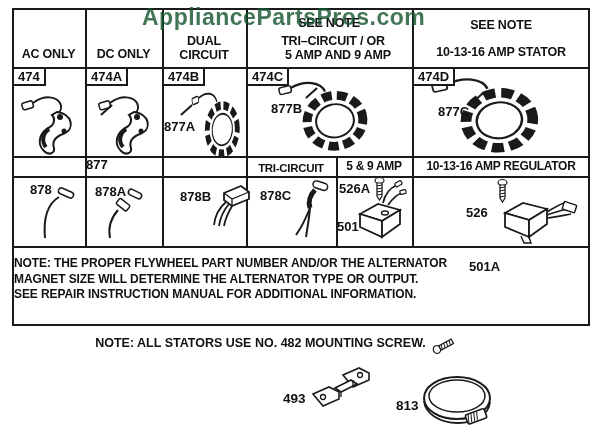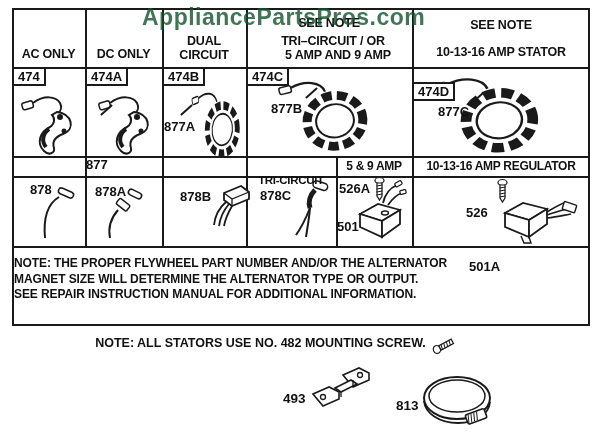--- a/index.html
+++ b/index.html
@@ -52,21 +52,21 @@
   <div class="hdr" style="left:246px;top:16px;width:166px;">SEE NOTE</div>
   <div class="hdr" style="left:246px;top:34px;width:174px;">TRI–CIRCUIT / OR</div>
   <div class="hdr" style="left:246px;top:48px;width:184px;">5 AMP AND 9 AMP</div>
   <div class="hdr" style="left:412px;top:18px;width:178px;">SEE NOTE</div>
   <div class="hdr" style="left:412px;top:45px;width:178px;">10-13-16 AMP STATOR</div>
 
   <div class="partbox" style="left:12px;top:67px;">474</div>
   <div class="partbox" style="left:85px;top:67px;">474A</div>
   <div class="partbox" style="left:162px;top:67px;">474B</div>
   <div class="partbox" style="left:246px;top:67px;">474C</div>
-  <div class="partbox" style="left:412px;top:82px;">474D</div>
+  <div class="partbox" style="left:412px;top:67px;">474D</div>
 
   <div class="lbl" style="left:86px;top:120px;margin-top:37px;">877</div>
   <div class="lead" style="left:99px;top:109px;"></div>
   <div class="lbl" style="left:164px;top:119px;">877A</div>
   <div class="lead" style="left:179px;top:109px;"></div>
   <div class="lbl" style="left:271px;top:101px;">877B</div>
   <div class="lead" style="left:304px;top:92px;"></div>
   <div class="lbl" style="left:438px;top:104px;">877C</div>
   <div class="lead" style="left:470px;top:97px;"></div>
 
@@ -108,21 +108,21 @@
   </svg>
   <svg style="left:430px;top:74px;" width="122" height="80" viewBox="0 0 102 76" preserveAspectRatio="none">
     <g fill="none" stroke="#1a1a1a">
       <rect x="2" y="9" width="12" height="7" rx="2" fill="#fff" stroke-width="1.5" transform="rotate(-14 8 12)"></rect>
       <path d="M14 10 C28 2 44 4 48 14" stroke-width="2.2"></path>
       <ellipse cx="58" cy="44" rx="28" ry="26" stroke-width="9" stroke-dasharray="10 5" transform="rotate(-14 58 44)"></ellipse>
       <ellipse cx="58" cy="44" rx="19" ry="17" fill="#fff" stroke-width="2" transform="rotate(-14 58 44)"></ellipse>
     </g>
   </svg>
 
-  <div class="bandlbl" style="left:246px;top:171px;width:90px;font-size:11.5px;">TRI-CIRCUIT</div>
+  <div class="bandlbl" style="left:246px;top:159px;width:90px;font-size:11.5px;">TRI-CIRCUIT</div>
   <div class="bandlbl" style="left:336px;top:157px;width:76px;">5 &amp; 9 AMP</div>
   <div class="bandlbl" style="left:412px;top:157px;width:178px;">10-13-16 AMP REGULATOR</div>
 
   <div class="lbl" style="left:30px;top:182px;">878</div>
   <div class="lbl" style="left:95px;top:184px;">878A</div>
   <div class="lbl" style="left:180px;top:189px;">878B</div>
   <div class="lbl" style="left:260px;top:188px;">878C</div>
   <div class="lbl" style="left:339px;top:181px;">526A</div>
   <div class="lbl" style="left:337px;top:219px;">501</div>
   <div class="lbl" style="left:466px;top:189px;margin-top:16px;">526</div>

